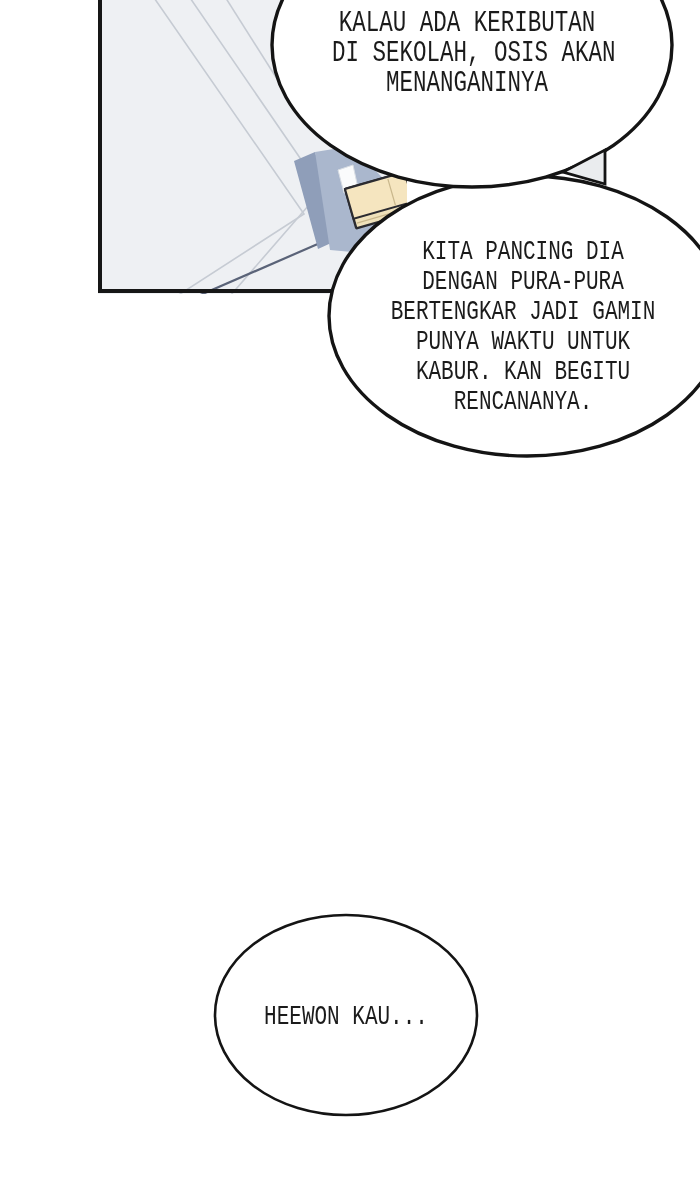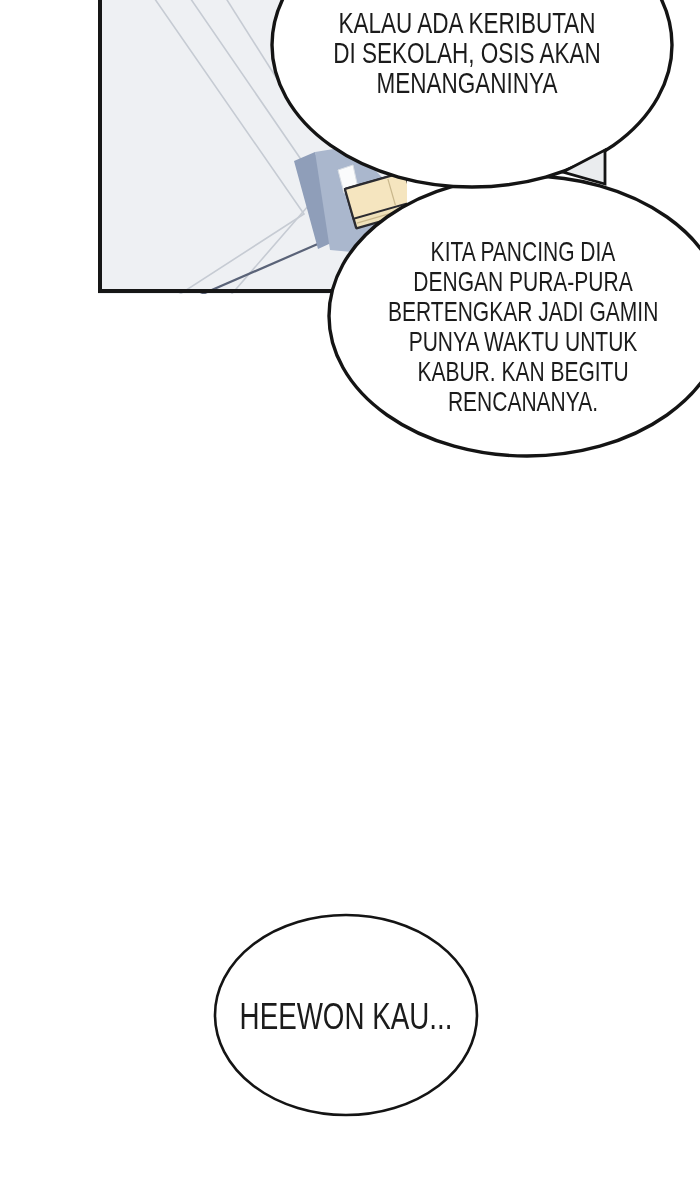--- a/index.html
+++ b/index.html
@@ -1,36 +1,36 @@
 <!DOCTYPE html>
 <html><head>
 <meta charset="utf-8">
 <style>
   html,body{margin:0;padding:0;background:#fff;}
   .stage{
     position:relative;
     width:700px;height:1180px;
     overflow:hidden;
     background:#22c55e;
-    font-family:Liberation Sans, sans-serif;
+    font-family:Liberation Mono, monospace;
   }
   .art{position:absolute;left:0;top:0;width:700px;height:1180px;display:block;}
   .bubble-text{
     position:absolute;
     text-align:center;
     color:#1b1b1b;
     white-space:nowrap;
   }
   .bubble-text .line{
     transform:scaleX(0.75);
     transform-origin:50% 50%;
   }
   .bt-top{left:287px;top:8px;width:360px;font-size:30px;line-height:30px;}
   .bt-mid{left:343px;top:237px;width:360px;font-size:28px;line-height:30px;}
-  .bt-bot{left:166px;top:1002px;width:360px;font-size:37px;line-height:30px;}
+  .bt-bot{left:166px;top:1002px;width:360px;font-size:28px;line-height:30px;}
 </style>
 </head>
 <body>
 
 <div class="stage">
 
   <svg class="art" viewBox="0 0 700 1180">
     <defs>
       <clipPath id="panelClip">
           <rect x="98" y="-12" width="309" height="306"></rect>

